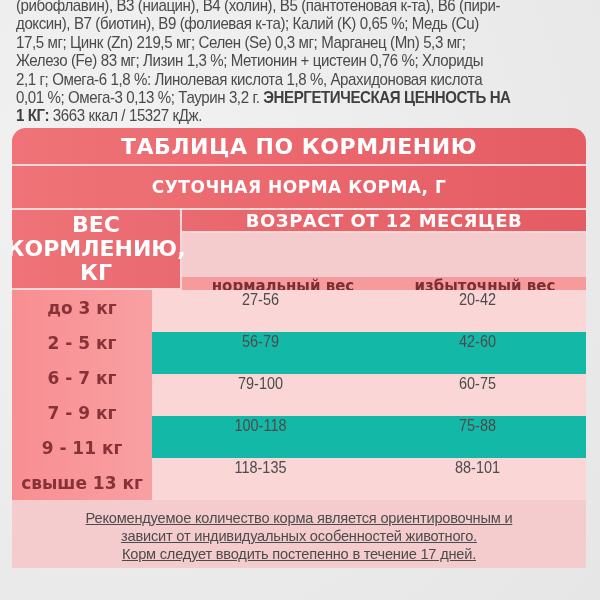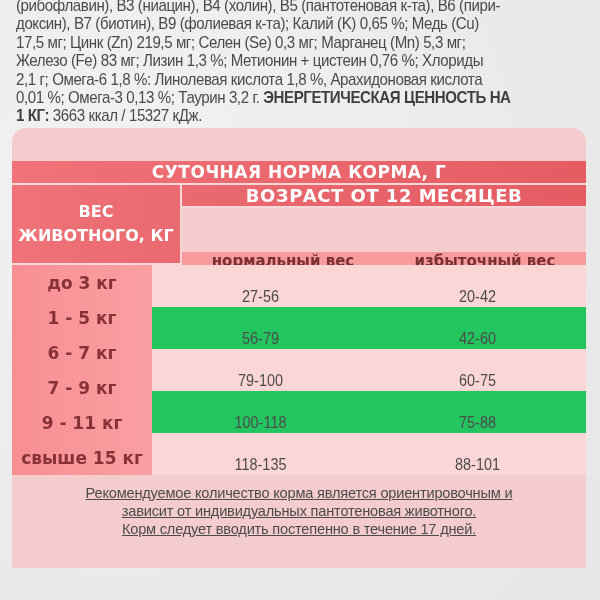--- a/index.html
+++ b/index.html
@@ -23,33 +23,32 @@
     border-radius: 14px 14px 0 0; overflow: hidden;
     background: #f5cccd;
   }
   .row-title {
     height: 38px; background: linear-gradient(90deg, #ef7378, #e55c63);
     color: #fff; display: flex; align-items: center; justify-content: center;
     font-family: "DejaVu Sans", sans-serif; font-weight: bold; font-size: 22px; letter-spacing: 0.5px;
     border-bottom: 2px solid #f6d7d8;
   }
   .row-sub {
-    height: 24px; background: linear-gradient(90deg, #ef7378, #e55c63);
+    height: 44px; background: linear-gradient(90deg, #ef7378, #e55c63);
     color: #fff; display: flex; align-items: center; justify-content: center;
     font-family: "DejaVu Sans", sans-serif; font-weight: bold; font-size: 17px; letter-spacing: 0.5px;
     border-bottom: 2px solid #f6d7d8;
-    margin-top: 33px;
   }
   .head {
     display: flex; height: 78px;
   }
   .head-left {
     width: 170px; background: linear-gradient(90deg, #ef7378, #e96a70);
     color: #fff; display: flex; flex-direction: column; align-items: center; justify-content: center;
-    font-family: "DejaVu Sans", sans-serif; font-weight: bold; font-size: 16px; line-height: 24px;
+    font-family: "DejaVu Sans", sans-serif; font-weight: bold; font-size: 22px; line-height: 24px;
     border-right: 2px solid #f6d7d8; text-align: center;
   }
   .head-right { flex: 1; display: flex; flex-direction: column; }
   .age {
     height: 28px; background: linear-gradient(90deg, #e96a70, #e55c63);
     color: #fff; display: flex; align-items: center; justify-content: center;
     font-family: "DejaVu Sans", sans-serif; font-weight: bold; font-size: 18px; letter-spacing: 0.5px;
     border-bottom: 2px solid #f6d7d8;
   }
   .cols {
@@ -57,23 +56,23 @@
     color: #7a2f33; font-family: "DejaVu Sans", sans-serif; font-weight: bold; font-size: 15px; margin-top: 44px;
   }
   .cols span { flex: 1; text-align: center; }
   .body { display: flex; height: 212px; border-top: 2px solid #f6d7d8; }
   .body-left { width: 140px; background: linear-gradient(90deg, #f88e92, #f9a0a2); display: flex; flex-direction: column; }
   .body-right { flex: 1; display: flex; flex-direction: column; }
   .wcell {
     flex: 1; display: flex; align-items: center; justify-content: center;
     color: #873238; font-family: "DejaVu Sans", sans-serif; font-weight: bold; font-size: 17px;
   }
-  .drow { flex: 1; display: flex; align-items: flex-end; }
+  .drow { flex: 1; display: flex; align-items: flex-start; }
   .drow.light { background: #fad6d6; }
-  .drow.dark { background: #22c55e; }
+  .drow.dark { background: #14b8a6; }
   .drow span {
     flex: 1; text-align: center; color: #4d4b4d;
     font-family: "Liberation Sans Narrow", "Liberation Sans", sans-serif; font-size: 17px;
     transform: scaleX(0.85);
   }
   .note {
     height: 72px; background: #f5cccd; display: flex; flex-direction: column;
     align-items: center; justify-content: center;
     color: #4b4b4b; font-size: 14.6px; line-height: 18px; text-align: center;
     letter-spacing: -0.2px;
@@ -87,42 +86,43 @@
   <div>(рибофлавин), В3 (ниацин), В4 (холин), В5 (пантотеновая к-та), В6 (пири-</div>
   <div>доксин), В7 (биотин), В9 (фолиевая к-та); Калий (K) 0,65 %; Медь (Cu)</div>
   <div>17,5 мг; Цинк (Zn) 219,5 мг; Селен (Se) 0,3 мг; Марганец (Mn) 5,3 мг;</div>
   <div>Железо (Fe) 83 мг; Лизин 1,3 %; Метионин + цистеин 0,76 %; Хлориды</div>
   <div>2,1 г; Омега-6 1,8 %: Линолевая кислота 1,8 %, Арахидоновая кислота</div>
   <div><span>0,01 %; Омега-3 0,13 %; Таурин 3,2 г. </span><b>ЭНЕРГЕТИЧЕСКАЯ ЦЕННОСТЬ НА</b></div>
   <div><b>1 КГ:</b><span> 3663 ккал / 15327 кДж.</span></div>
 </div>
 
 <div class="table-wrap">
+  <div class="row-title">ТАБЛИЦА ПО КОРМЛЕНИЮ</div>
   <div class="row-sub">СУТОЧНАЯ НОРМА КОРМА, Г</div>
   <div class="head">
     <div class="head-left">
       <div>ВЕС</div>
-      <div>ЖИВОТНОГО, КГ</div>
+      <div>КОРМЛЕНИЮ, КГ</div>
     </div>
     <div class="head-right">
       <div class="age">ВОЗРАСТ ОТ 12 МЕСЯЦЕВ</div>
       <div class="cols">
         <span>нормальный вес</span>
         <span>избыточный вес</span>
       </div>
     </div>
   </div>
   <div class="body">
     <div class="body-left">
       <div class="wcell">до 3 кг</div>
-      <div class="wcell">1 - 5 кг</div>
+      <div class="wcell">2 - 5 кг</div>
       <div class="wcell">6 - 7 кг</div>
       <div class="wcell">7 - 9 кг</div>
       <div class="wcell">9 - 11 кг</div>
-      <div class="wcell">свыше 15 кг</div>
+      <div class="wcell">свыше 13 кг</div>
     </div>
     <div class="body-right">
       <div class="drow light">
         <span>27-56</span>
         <span>20-42</span>
       </div>
       <div class="drow dark">
         <span>56-79</span>
         <span>42-60</span>
       </div>
@@ -135,16 +135,16 @@
         <span>75-88</span>
       </div>
       <div class="drow light">
         <span>118-135</span>
         <span>88-101</span>
       </div>
     </div>
   </div>
   <div class="note">
     <div>Рекомендуемое количество корма является ориентировочным и</div>
-    <div>зависит от индивидуальных пантотеновая животного.</div>
+    <div>зависит от индивидуальных особенностей животного.</div>
     <div>Корм следует вводить постепенно в течение 17 дней.</div>
   </div>
 </div>
 
 </body></html>

